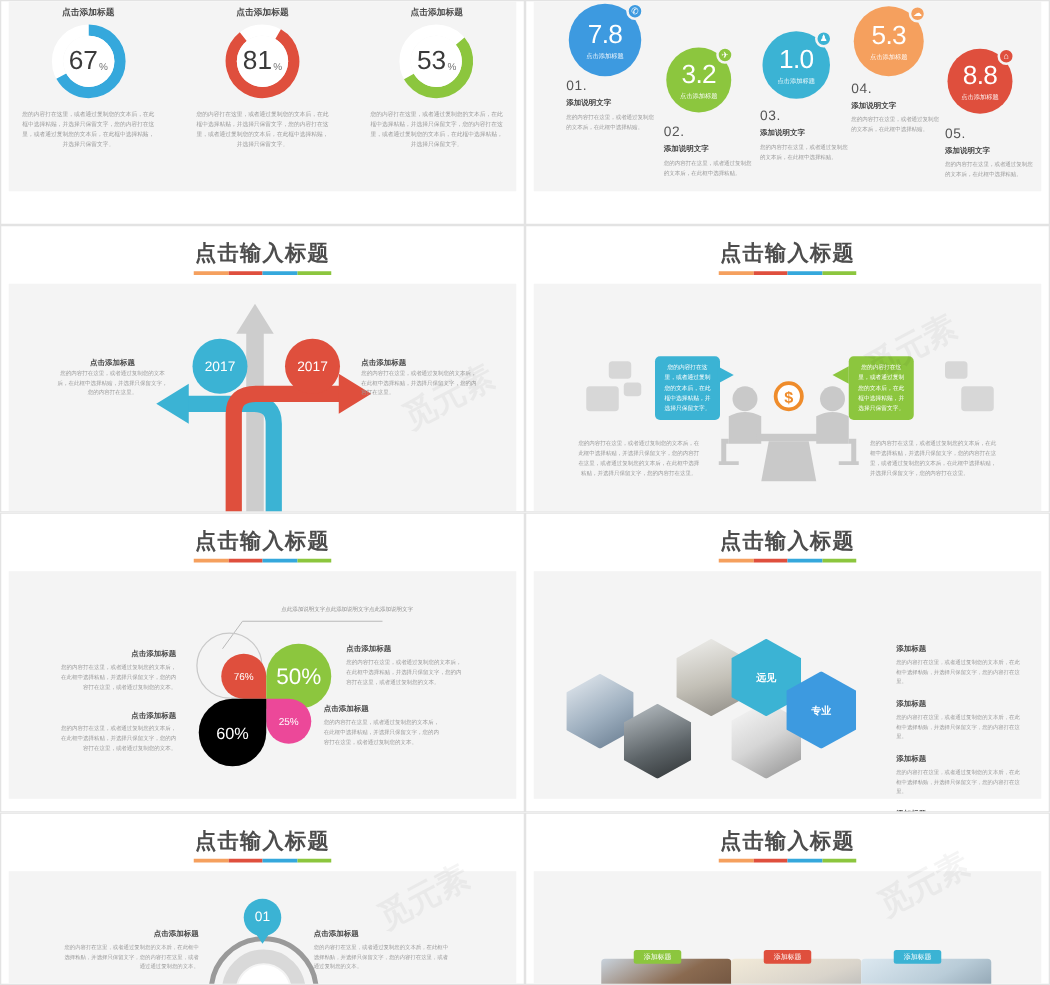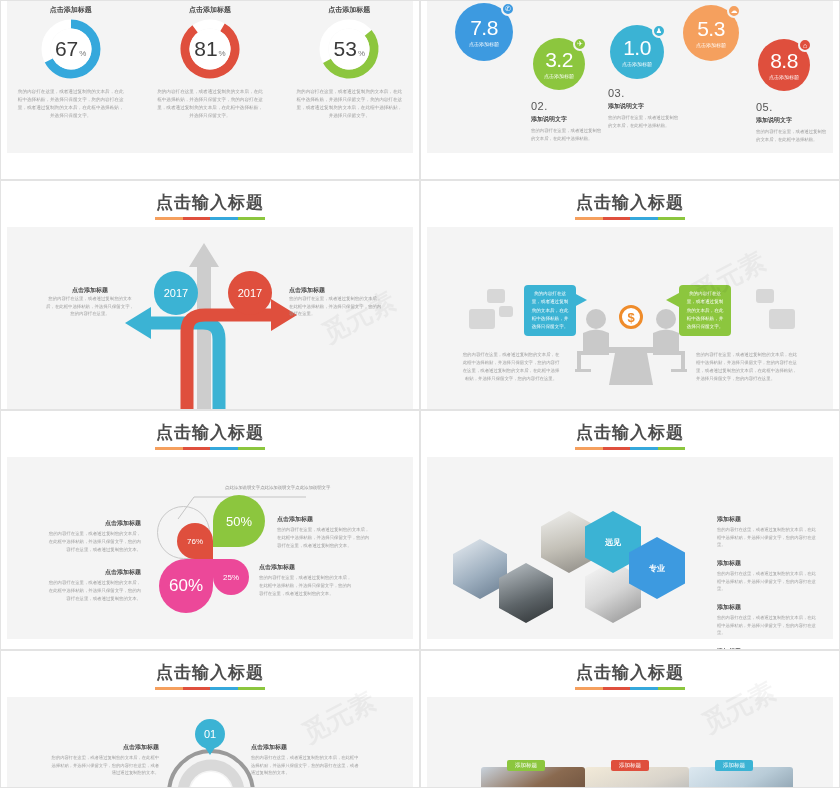--- a/index.html
+++ b/index.html
@@ -176,20 +176,25 @@
     <div class="stage" style="top:0;bottom:26px;"></div>
     <div class="bub-area">
 
       <div class="bub-item" style="left:34px;top:2px;">
         <div class="bubble" style="width:58px;height:58px;background:#3d9ae0;">
           <div class="num">7.8</div>
           <div class="cap">点击添加标题</div>
           <div class="badge" style="background:#3d9ae0;border:2px solid #f4f4f4;">✆</div>
         </div>
       </div>
+      <div class="bub-text" style="left:32px;top:62px;">
+        <div class="idx">01.</div>
+        <div class="sub">添加说明文字</div>
+        <div class="bd">您的内容打在这里，或者通过复制您的文本后，在此框中选择粘贴。</div>
+      </div>
 
       <div class="bub-item" style="left:112px;top:37px;">
         <div class="bubble" style="width:52px;height:52px;background:#8cc63e;">
           <div class="num">3.2</div>
           <div class="cap">点击添加标题</div>
           <div class="badge" style="background:#8cc63e;border:2px solid #f4f4f4;">✈</div>
         </div>
       </div>
       <div class="bub-text" style="left:110px;top:99px;">
         <div class="idx">02.</div>
@@ -210,20 +215,25 @@
         <div class="bd">您的内容打在这里，或者通过复制您的文本后，在此框中选择粘贴。</div>
       </div>
 
       <div class="bub-item" style="left:262px;top:4px;">
         <div class="bubble" style="width:56px;height:56px;background:#f5a05e;">
           <div class="num">5.3</div>
           <div class="cap">点击添加标题</div>
           <div class="badge" style="background:#f5a05e;border:2px solid #f4f4f4;">☁</div>
         </div>
       </div>
+      <div class="bub-text" style="left:260px;top:64px;">
+        <div class="idx">04.</div>
+        <div class="sub">添加说明文字</div>
+        <div class="bd">您的内容打在这里，或者通过复制您的文本后，在此框中选择粘贴。</div>
+      </div>
 
       <div class="bub-item" style="left:337px;top:38px;">
         <div class="bubble" style="width:52px;height:52px;background:#df4f3d;">
           <div class="num">8.8</div>
           <div class="cap">点击添加标题</div>
           <div class="badge" style="background:#df4f3d;border:2px solid #f4f4f4;">⌂</div>
         </div>
       </div>
       <div class="bub-text" style="left:335px;top:100px;">
         <div class="idx">05.</div>
@@ -338,27 +348,27 @@
     <svg style="position:absolute;left:175px;top:80px;" width="160" height="32">
       <path d="M2,28 L18,6 L130,6" stroke="#b9b9b9" stroke-width="0.8" fill="none"></path>
     </svg>
     <div style="position:absolute;left:224px;top:73px;width:110px;font-size:4.4px;line-height:1.9;color:#8d8d8d;">点此添加说明文字点此添加说明文字点此添加说明文字</div>
 
     <div style="position:absolute;left:156px;top:95px;width:53px;height:53px;border:1px solid #c9c9c9;border-radius:50% 50% 0 50%;"></div>
 
     <div class="petal" style="left:176px;top:112px;width:36px;height:36px;border-radius:50% 50% 0 50%;background:#df4f3d;font-size:8px;">
         <span>76%</span>
       </div>
-    <div class="petal" style="left:212px;top:84px;width:52px;height:52px;border-radius:50% 50% 50% 0;background:#8cc63e;font-size:13px;">
+    <div class="petal" style="left:212px;top:104px;width:52px;height:52px;border-radius:50% 50% 50% 0;background:#8cc63e;font-size:18px;">
         <span>50%</span>
       </div>
     <div class="petal" style="left:212px;top:148px;width:36px;height:36px;border-radius:0 50% 50% 50%;background:#ec4899;font-size:8px;">
         <span>25%</span>
       </div>
-    <div class="petal" style="left:158px;top:148px;width:54px;height:54px;border-radius:50% 0 50% 50%;background:#ec4899;font-size:17px;">
+    <div class="petal" style="left:158px;top:148px;width:54px;height:54px;border-radius:50% 0 50% 50%;background:#000000;font-size:13px;">
         <span>60%</span>
       </div>
 
     <div class="pt-label" style="left:44px;top:108px;text-align:right;">
       <div class="h">点击添加标题</div>
       <div class="b">您的内容打在这里，或者通过复制您的文本后，在此框中选择粘贴，并选择只保留文字，您的内容打在这里，或者通过复制您的文本。</div>
     </div>
     <div class="pt-label" style="left:276px;top:104px;text-align:left;">
       <div class="h">点击添加标题</div>
       <div class="b">您的内容打在这里，或者通过复制您的文本后，在此框中选择粘贴，并选择只保留文字，您的内容打在这里，或者通过复制您的文本。</div>

